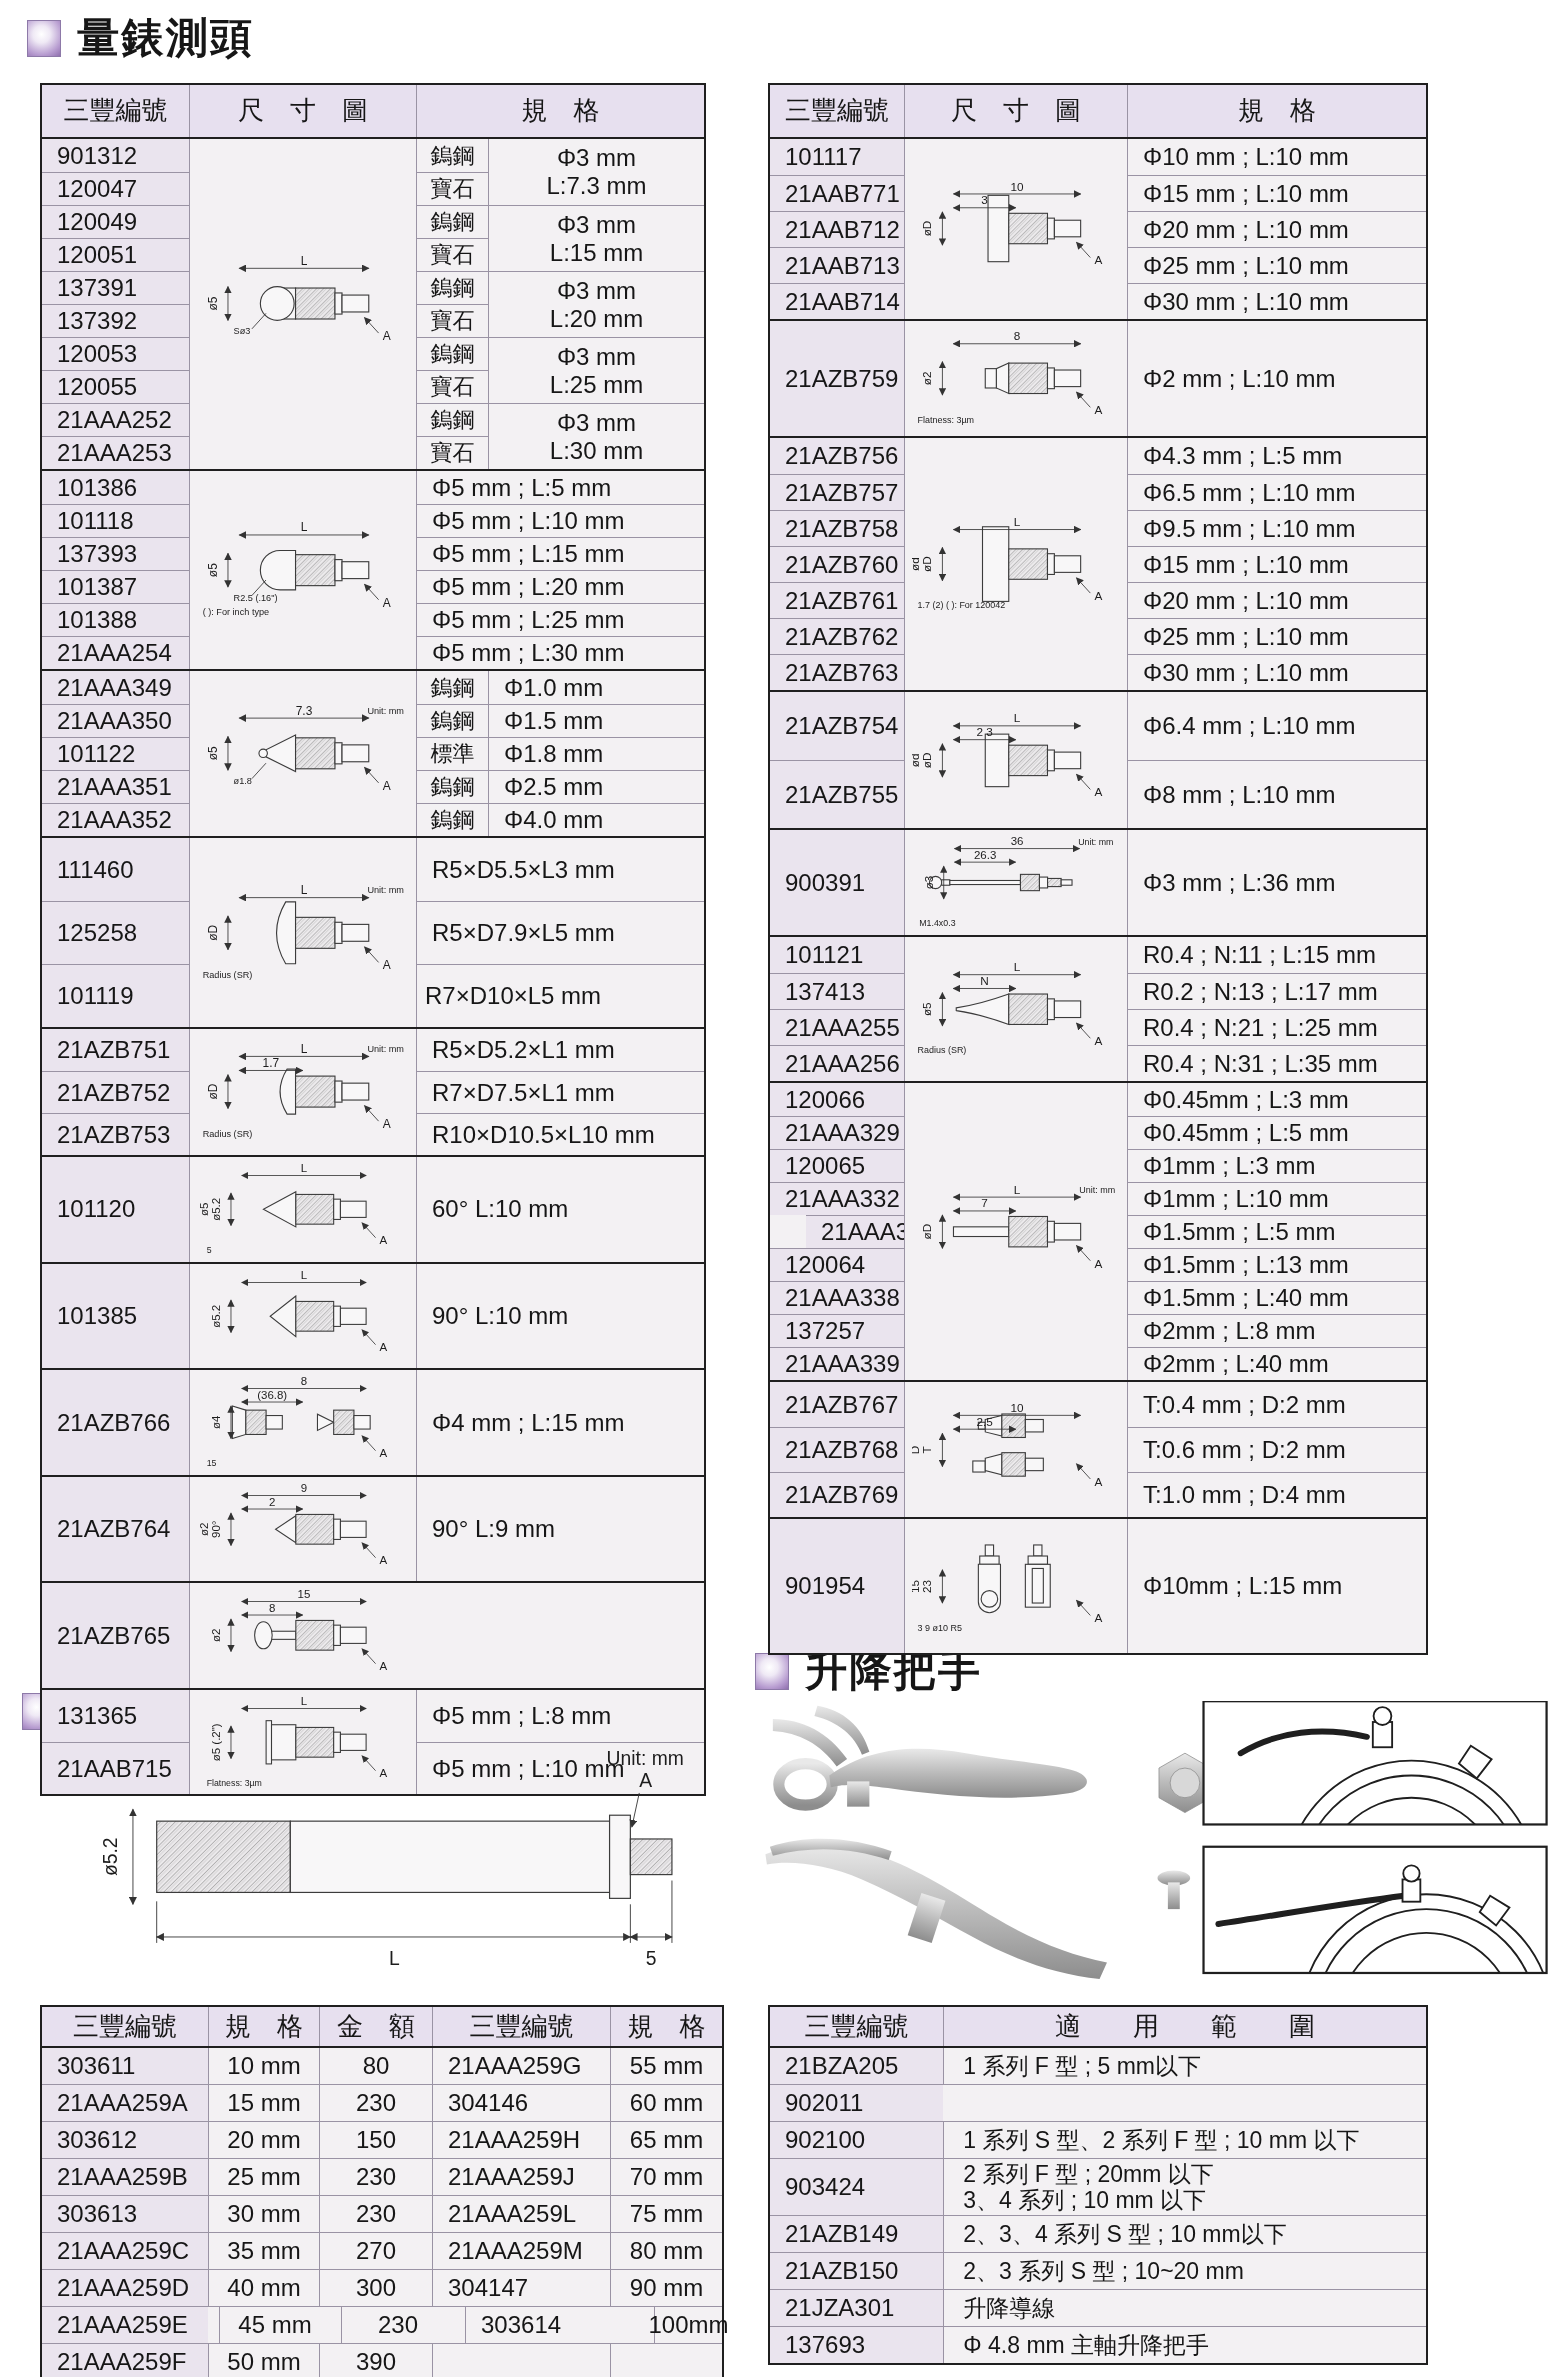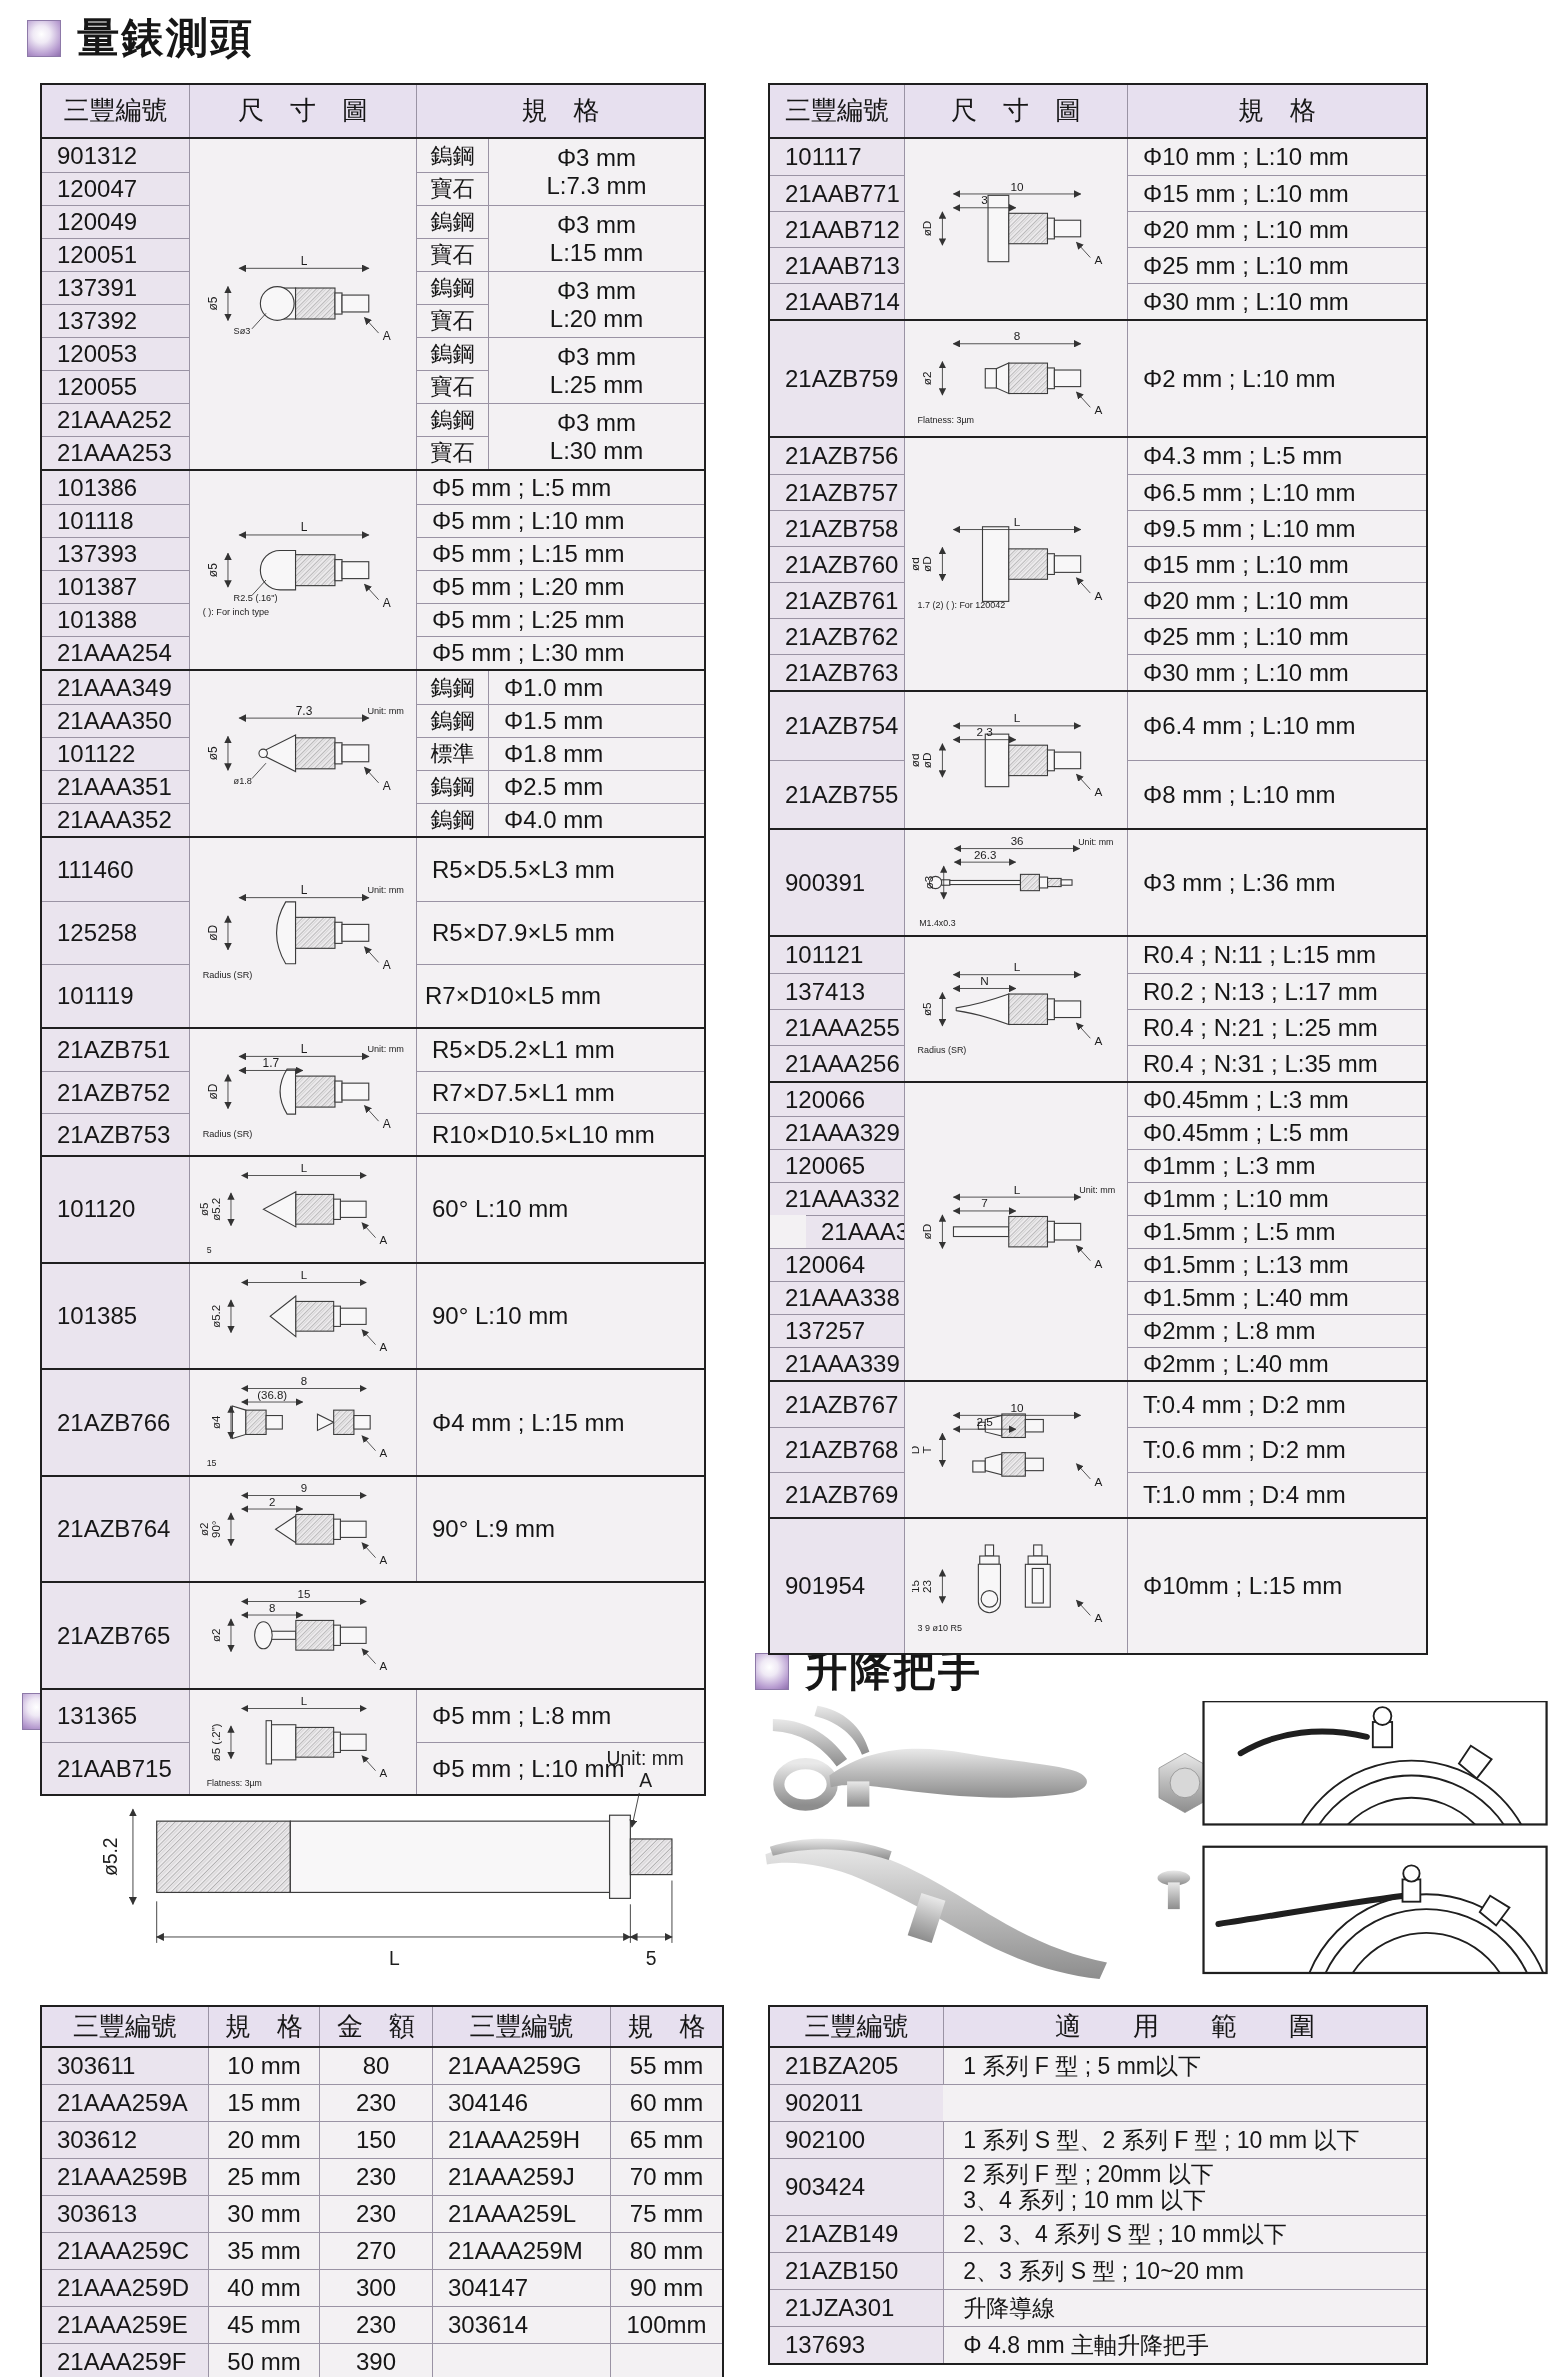--- a/index.html
+++ b/index.html
@@ -750,21 +750,21 @@
       <div class="c code2 nt" style="grid-row: 1;">21AAA259M</div>
       <div class="c ctr nt" style="grid-row: 1;">80 mm</div>
     </div>
     <div class="grp thin" style="grid-template-columns: 166px 111px 113px 178px 1fr; grid-template-rows: minmax(36px, auto);">
       <div class="c code nt nl" style="grid-row: 1;">21AAA259D</div>
       <div class="c ctr nt" style="grid-row: 1;">40 mm</div>
       <div class="c ctr nt" style="grid-row: 1;">300</div>
       <div class="c code2 nt" style="grid-row: 1;">304147</div>
       <div class="c ctr nt" style="grid-row: 1;">90 mm</div>
     </div>
-    <div class="grp thin" style="grid-template-columns: 166px 111px 113px 178px 1fr; grid-template-rows: minmax(36px, auto);">
+    <div class="grp thin" style="grid-template-columns: 166px 111px 113px 178px 1fr; grid-template-rows: minmax(36px, auto); gap: 11px;">
       <div class="c code nt nl" style="grid-row: 1;">21AAA259E</div>
       <div class="c ctr nt" style="grid-row: 1;">45 mm</div>
       <div class="c ctr nt" style="grid-row: 1;">230</div>
       <div class="c code2 nt" style="grid-row: 1;">303614</div>
       <div class="c ctr nt" style="grid-row: 1;">100mm</div>
     </div>
     <div class="grp thin" style="grid-template-columns: 166px 111px 113px 178px 1fr; grid-template-rows: minmax(36px, auto);">
       <div class="c code nt nl" style="grid-row: 1;">21AAA259F</div>
       <div class="c ctr nt" style="grid-row: 1;">50 mm</div>
       <div class="c ctr nt" style="grid-row: 1;">390</div>

